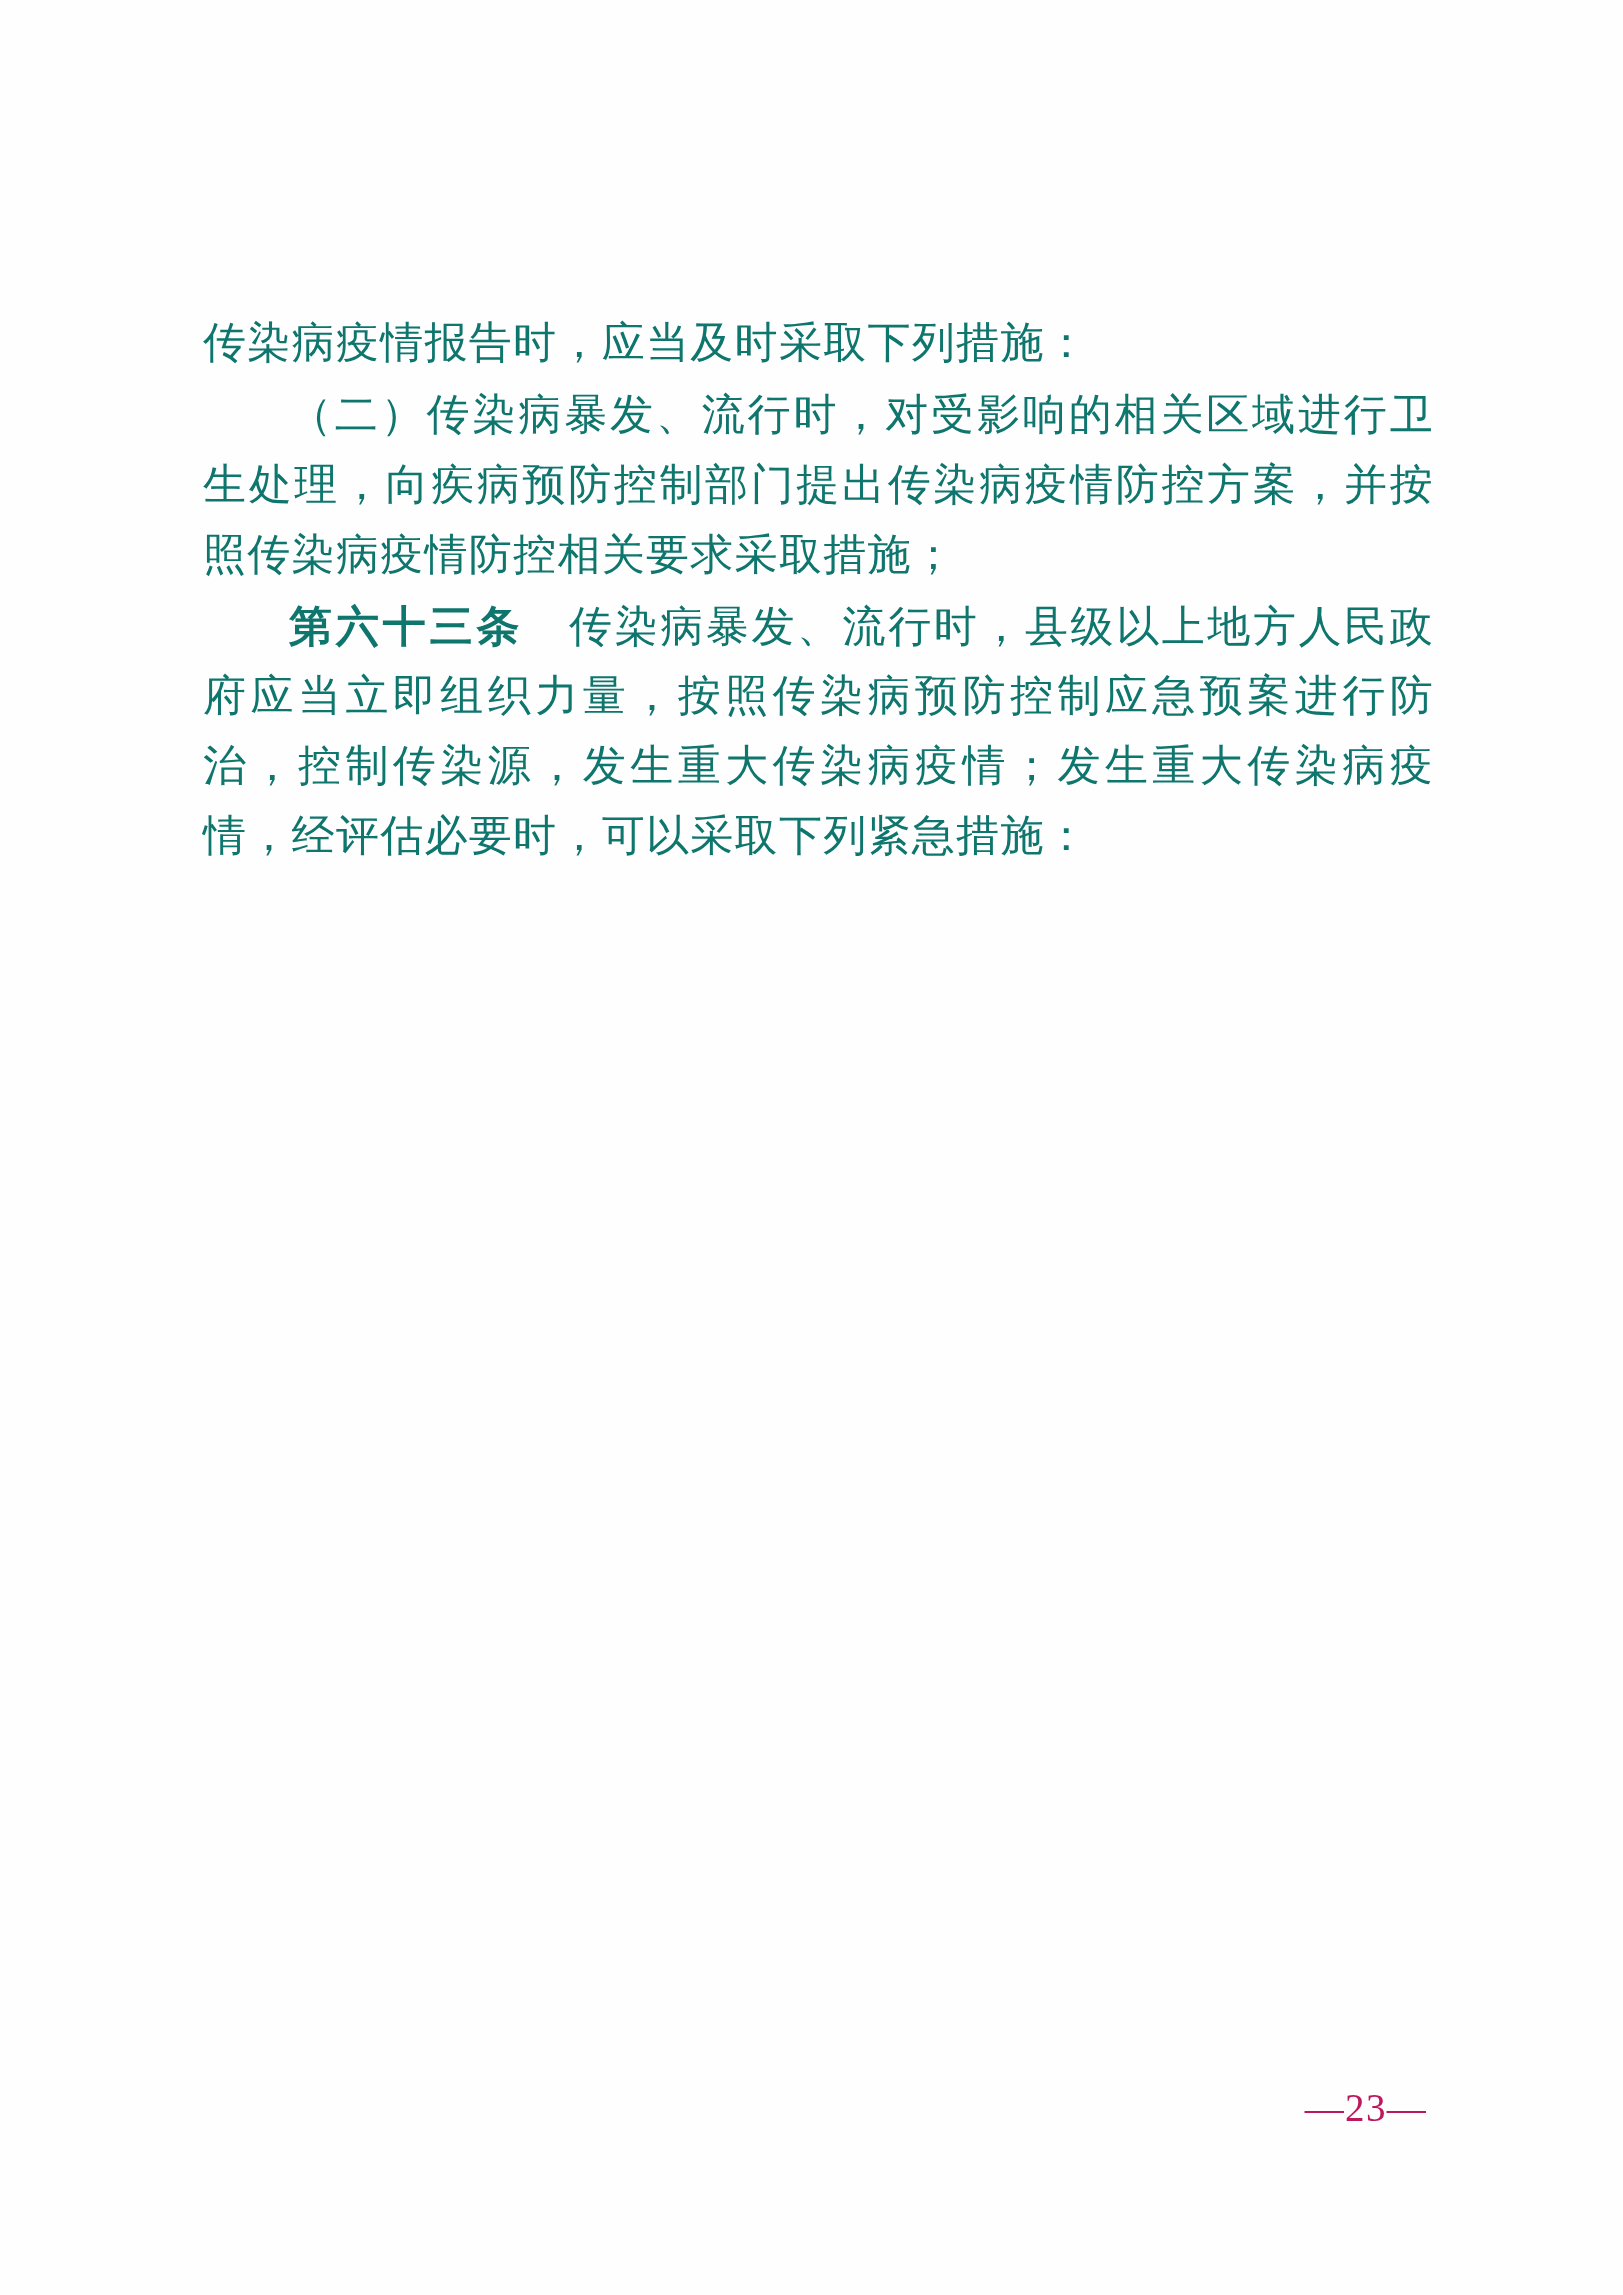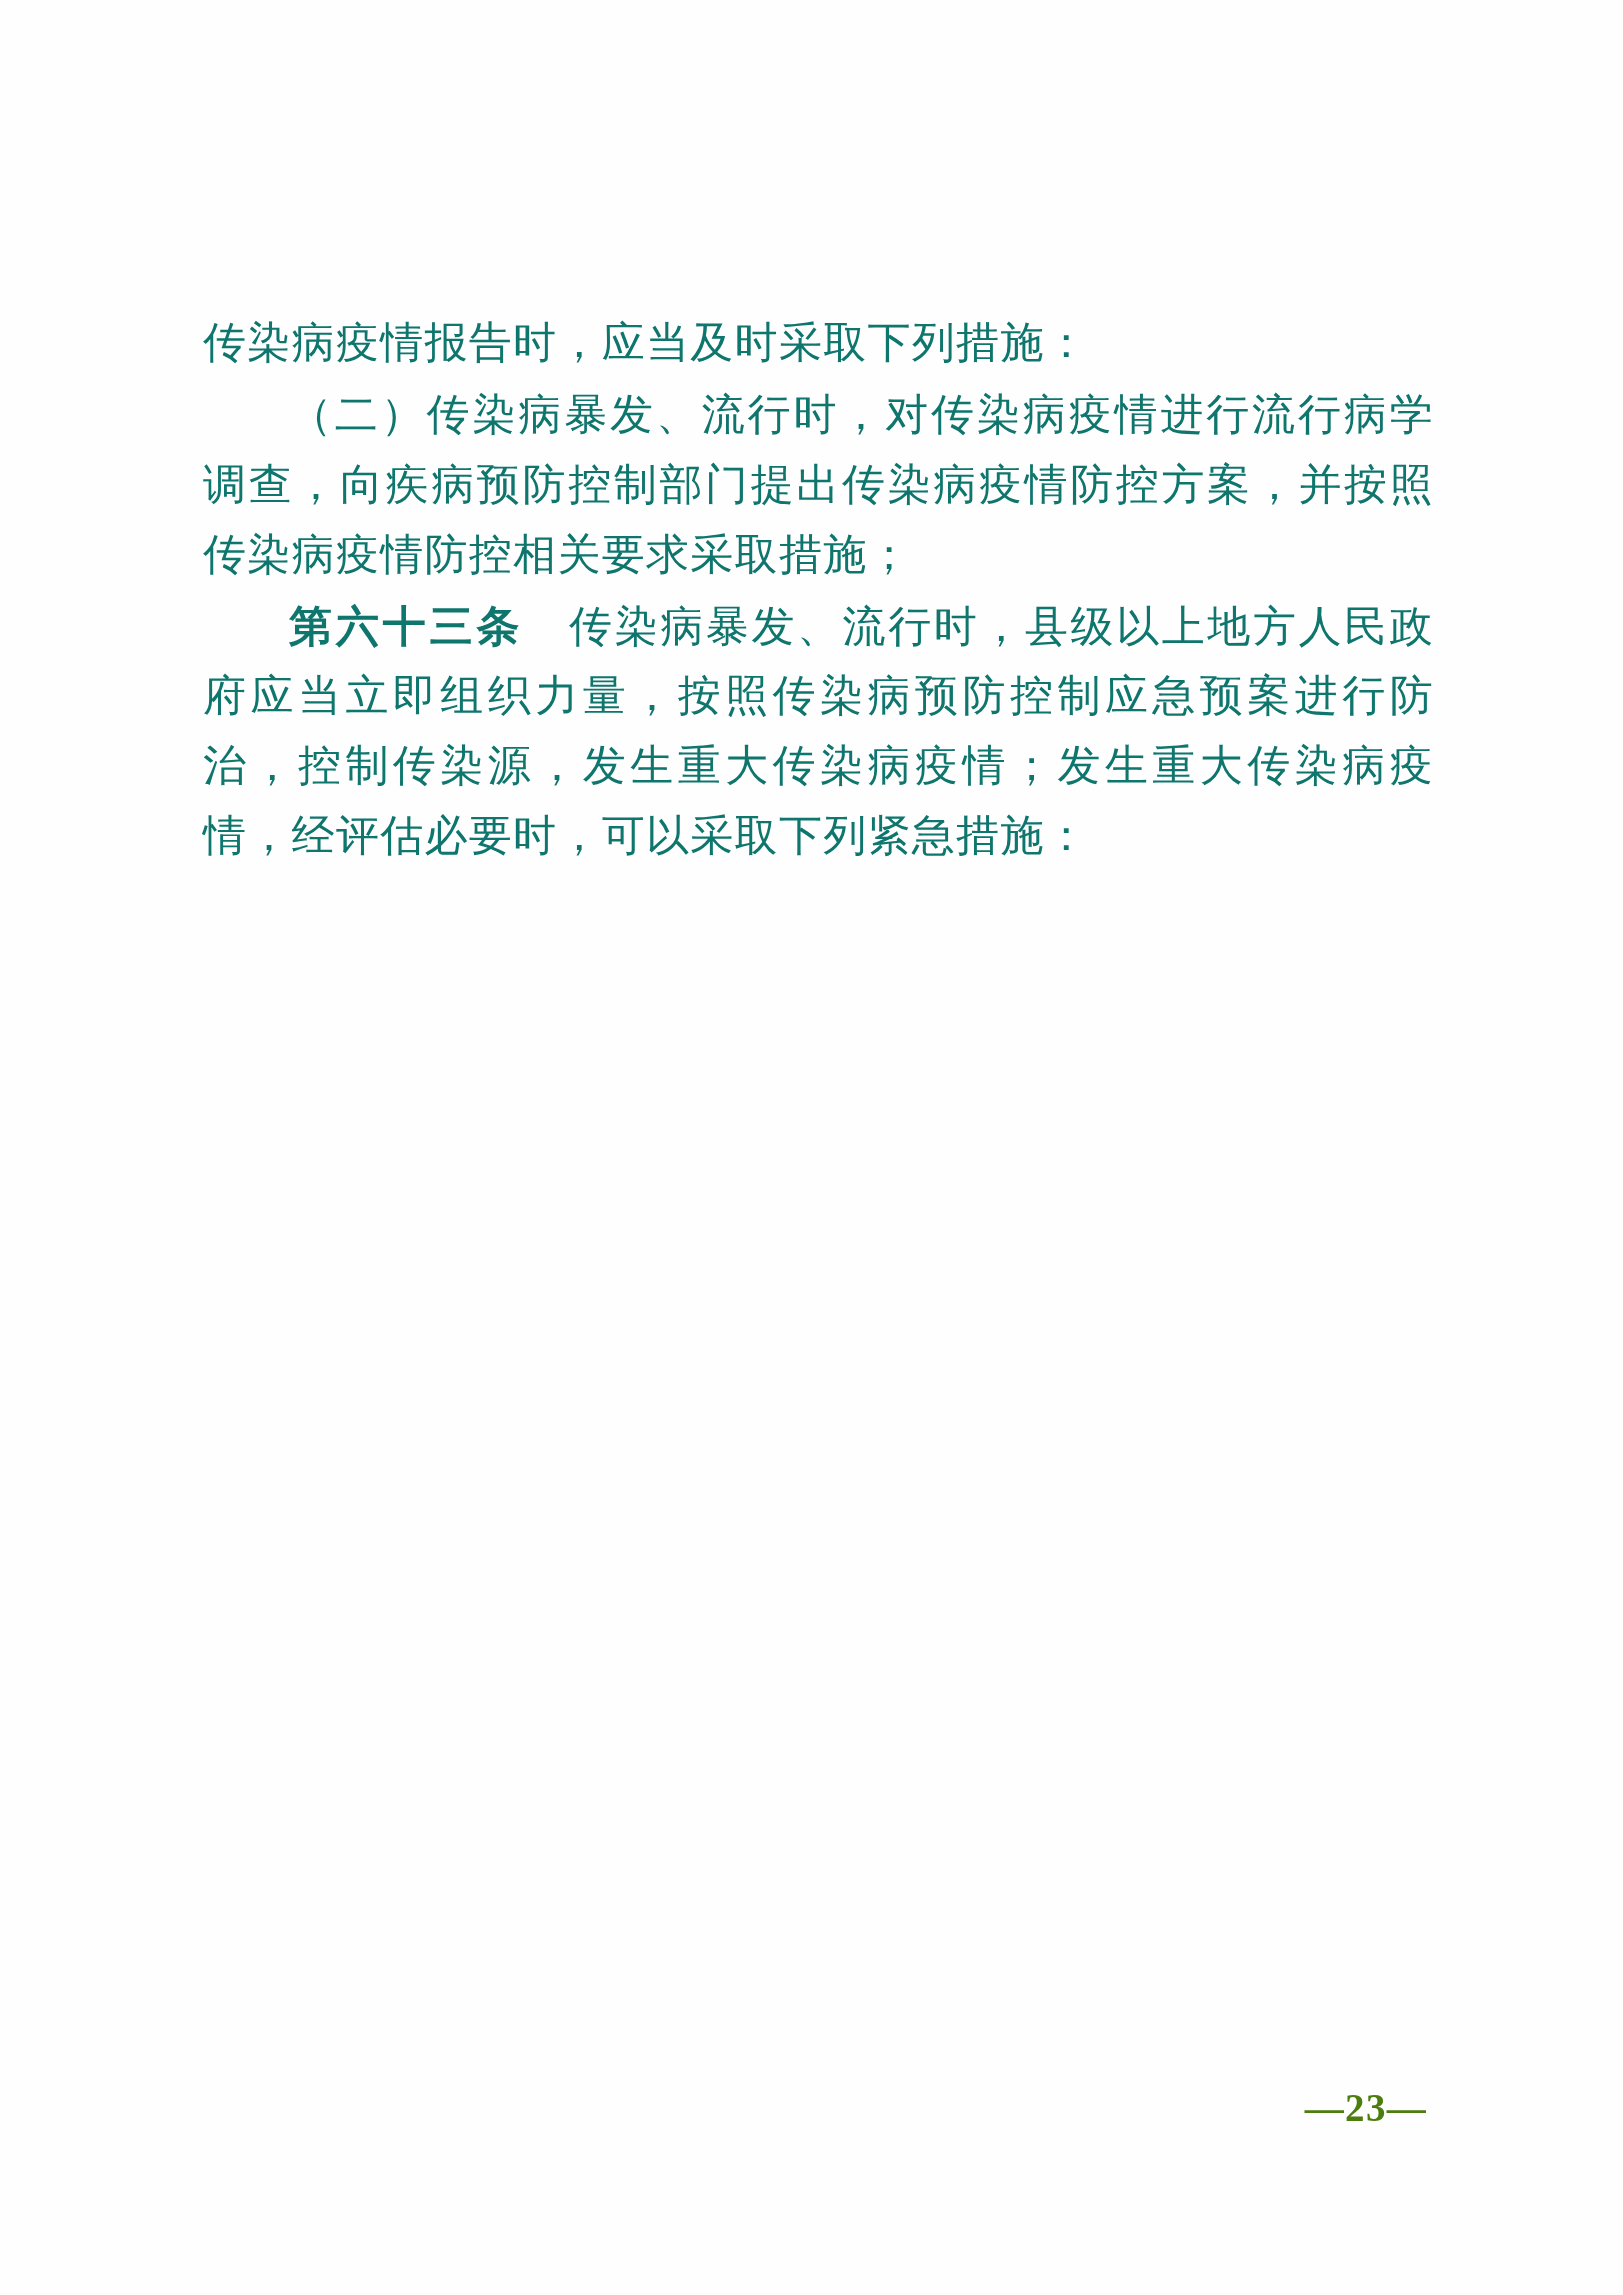--- a/index.html
+++ b/index.html
@@ -38,36 +38,35 @@
     font-weight: bold;
     letter-spacing: 2.6px;
     margin-top: 26px;
   }
   .page-number {
     position: absolute;
     right: 196px;
     top: 2085px;
     font-size: 39px;
     letter-spacing: 1.3px;
-    color: #4d7c0f;
+    color: #be185d;
     font-family: "Liberation Serif", "DejaVu Serif", serif;
-    font-weight: bold;
   }
 </style>
 </head>
 <body>
 
 <div class="page">
 
   <div class="content">
 
     <p class="para">传染病疫情报告时，应当及时采取下列措施：</p>
 
 
-    <p class="para indent">（二）传染病暴发、流行时，对传染病疫情进行流行病学调查，向疾病预防控制部门提出传染病疫情防控方案，并按照传染病疫情防控相关要求采取措施；</p>
+    <p class="para indent">（二）传染病暴发、流行时，对受影响的相关区域进行卫生处理，向疾病预防控制部门提出传染病疫情防控方案，并按照传染病疫情防控相关要求采取措施；</p>
 
 
 
 
     <p class="para indent"><span class="article-head">第六十三条</span><span>　传染病暴发、流行时，县级以上地方人民政府应当立即组织力量，按照传染病预防控制应急预案进行防治，控制传染源，发生重大传染病疫情；发生重大传染病疫情，经评估必要时，可以采取下列紧急措施：</span></p>
 
   </div>
 
   <div class="page-number">—23—</div>
 

